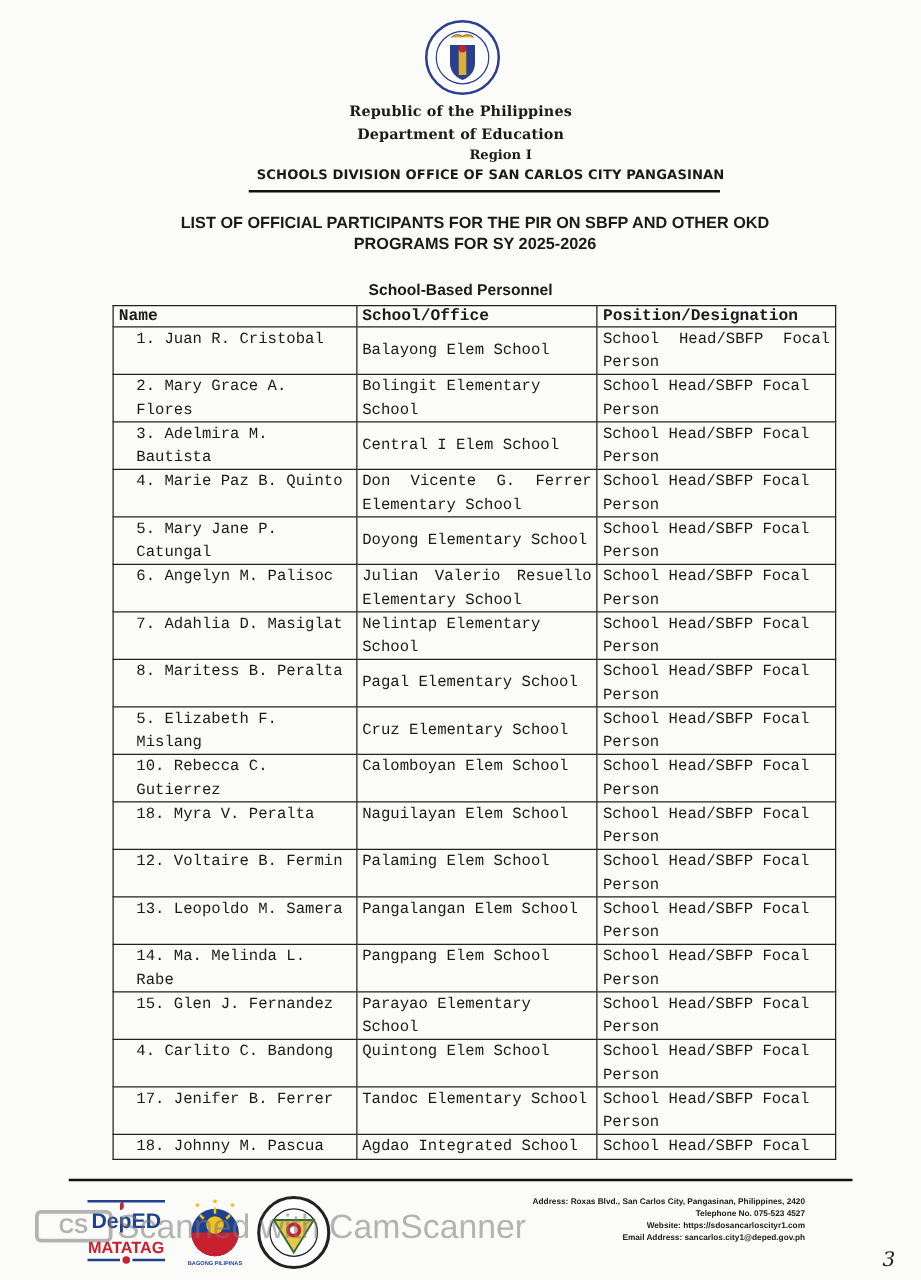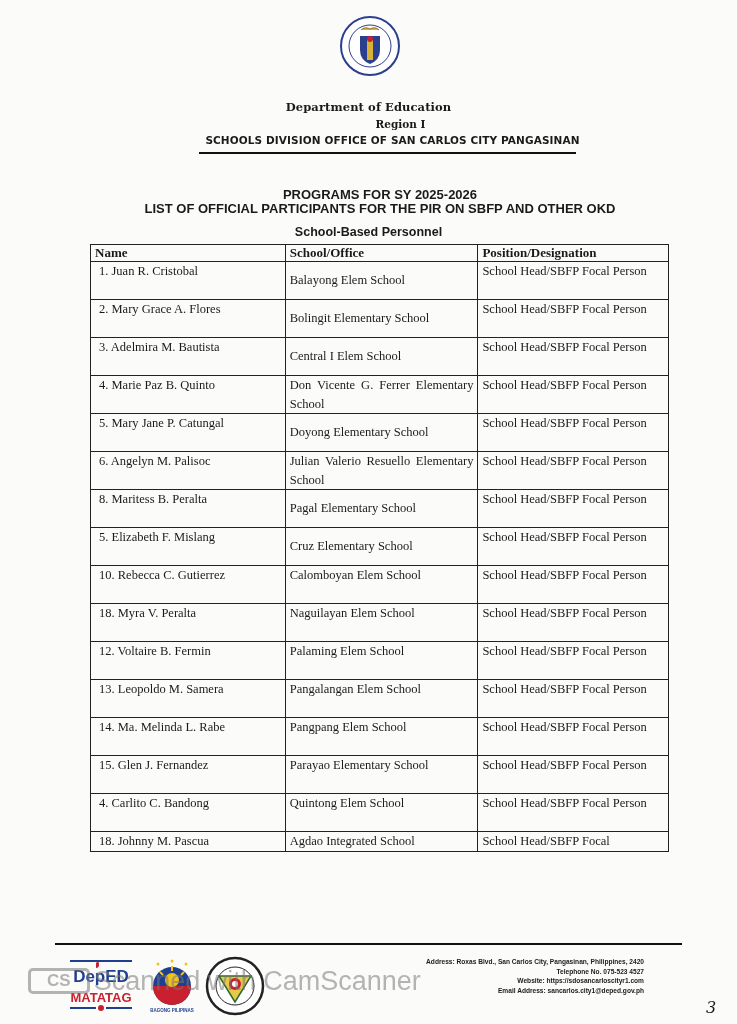--- a/index.html
+++ b/index.html
@@ -17,37 +17,37 @@
   .hdr-line { position: absolute; left: 0; width: 737px; text-align: center; }
   .blackletter { font-family: "DejaVu Serif", serif; font-weight: bold; font-size: 11.5px; letter-spacing: 0.1px; }
   .rep { top: 82px; }
   .dep { top: 100px; }
   .region { top: 118px; font-family: "DejaVu Serif", serif; font-weight: bold; font-size: 10.5px; margin-left: 32px; }
   .sdo { top: 134px; font-family: "DejaVu Sans", sans-serif; font-weight: bold; font-size: 10.5px; letter-spacing: 0.1px; padding-left: 24px; }
   .hdr-rule { position: absolute; left: 199px; top: 152px; width: 377px; height: 2px; background: #111; }
 
   .title { position: absolute; left: 100px; width: 560px; text-align: center;
            font-family: "Liberation Sans", sans-serif; font-weight: bold; font-size: 13px; }
-  .title1 { top: 170px; margin-top: 31px; }
+  .title1 { top: 170px; }
   .title2 { top: 187px; }
 
   .section-label { position: absolute; left: 0; width: 737px; top: 225px; text-align: center;
            font-family: "Liberation Sans", sans-serif; font-weight: bold; font-size: 12.5px; }
 
   
   .tbl { position: absolute; left: 90px; top: 244px; width: 579px;
          border-collapse: collapse; table-layout: fixed;
-         font-family: Liberation Serif, serif; font-size: 12.5px; }
+         font-family: Liberation Mono, monospace; font-size: 12.5px; }
   .tbl th, .tbl td { border: 1.3px solid #222; padding: 0 4px; vertical-align: top; }
   .tbl th { text-align: left; font-weight: bold; font-size: 13px; height: 16px; line-height: 16px; }
   .tbl td { height: 37px; line-height: 18.5px; }
   .col-name { width: 187px; }
   .col-school { width: 185px; }
   .col-pos { width: 183px; }
-  .tbl td.name { padding-left: 8px; }
+  .tbl td.name { padding-left: 18px; }
   .tbl td.school { vertical-align: middle; }
   .tbl td.school.top { vertical-align: top; }
   .tbl td.justify { text-align: justify; text-align-last: left; }
   .tbl tr.last td { height: 18px; }
 
   
   .foot-rule { position: absolute; left: 55px; top: 943px; width: 627px; height: 2px; background: #111; }
   .cs-watermark { position: absolute; left: 28px; top: 966px; color: rgba(120,120,120,0.55);
           font-family: "Liberation Sans", sans-serif; font-size: 27px; z-index: 5; }
   .cs-box { display: inline-block; border: 3px solid rgba(120,120,120,0.55); border-radius: 5px;
@@ -68,20 +68,21 @@
 
   <svg class="seal" viewBox="0 0 62 64">
     <circle cx="31" cy="32" r="29" fill="#fff" stroke="#2b3f8f" stroke-width="2"></circle>
     <circle cx="31" cy="32" r="21" fill="none" stroke="#2b3f8f" stroke-width="1"></circle>
     <path d="M21 22 h20 v14 q0 10 -10 14 q-10 -4 -10 -14 z" fill="#2b3f8f"></path>
     <rect x="28" y="26" width="6" height="20" fill="#d9b233"></rect>
     <circle cx="31" cy="25" r="3" fill="#c8202e"></circle>
     <path d="M22 16 q4 -4 9 -1 q5 -3 9 1" fill="#d9b233" stroke="#7a5d10" stroke-width="0.8"></path>
   </svg>
 
+  <div class="hdr-line blackletter rep">Republic of the Philippines</div>
   <div class="hdr-line blackletter dep">Department of Education</div>
   <div class="hdr-line region">Region I</div>
   <div class="hdr-line sdo">SCHOOLS DIVISION OFFICE OF SAN CARLOS CITY PANGASINAN</div>
   <div class="hdr-rule"></div>
 
   <div class="title title1">LIST OF OFFICIAL PARTICIPANTS FOR THE PIR ON SBFP AND OTHER OKD</div>
   <div class="title title2">PROGRAMS FOR SY 2025-2026</div>
 
   <div class="section-label">School-Based Personnel</div>
 
@@ -123,20 +124,25 @@
           <td class="name">5.   Mary Jane P. Catungal</td>
           <td class="school">Doyong Elementary School</td>
           <td class="position">School Head/SBFP Focal Person</td>
         </tr>
         <tr>
           <td class="name">6.   Angelyn M. Palisoc</td>
           <td class="school justify top">Julian Valerio Resuello Elementary School</td>
           <td class="position">School Head/SBFP Focal Person</td>
         </tr>
         <tr>
+          <td class="name">7.   Adahlia D. Masiglat</td>
+          <td class="school">Nelintap Elementary School</td>
+          <td class="position">School Head/SBFP Focal Person</td>
+        </tr>
+        <tr>
           <td class="name">8.   Maritess B. Peralta</td>
           <td class="school">Pagal Elementary School</td>
           <td class="position">School Head/SBFP Focal Person</td>
         </tr>
         <tr>
           <td class="name">5.   Elizabeth F. Mislang</td>
           <td class="school">Cruz Elementary School</td>
           <td class="position">School Head/SBFP Focal Person</td>
         </tr>
         <tr>
@@ -165,20 +171,25 @@
           <td class="position">School Head/SBFP Focal Person</td>
         </tr>
         <tr>
           <td class="name">15. Glen J. Fernandez</td>
           <td class="school top">Parayao Elementary School</td>
           <td class="position">School Head/SBFP Focal Person</td>
         </tr>
         <tr>
           <td class="name">4. Carlito C. Bandong</td>
           <td class="school top">Quintong Elem School</td>
+          <td class="position">School Head/SBFP Focal Person</td>
+        </tr>
+        <tr>
+          <td class="name">17. Jenifer B. Ferrer</td>
+          <td class="school top">Tandoc Elementary School</td>
           <td class="position">School Head/SBFP Focal Person</td>
         </tr>
         <tr class="last">
           <td class="name">18. Johnny M. Pascua</td>
           <td class="school top">Agdao Integrated School</td>
           <td class="position">School Head/SBFP Focal</td>
         </tr>
       </tbody>
   </table>
 

